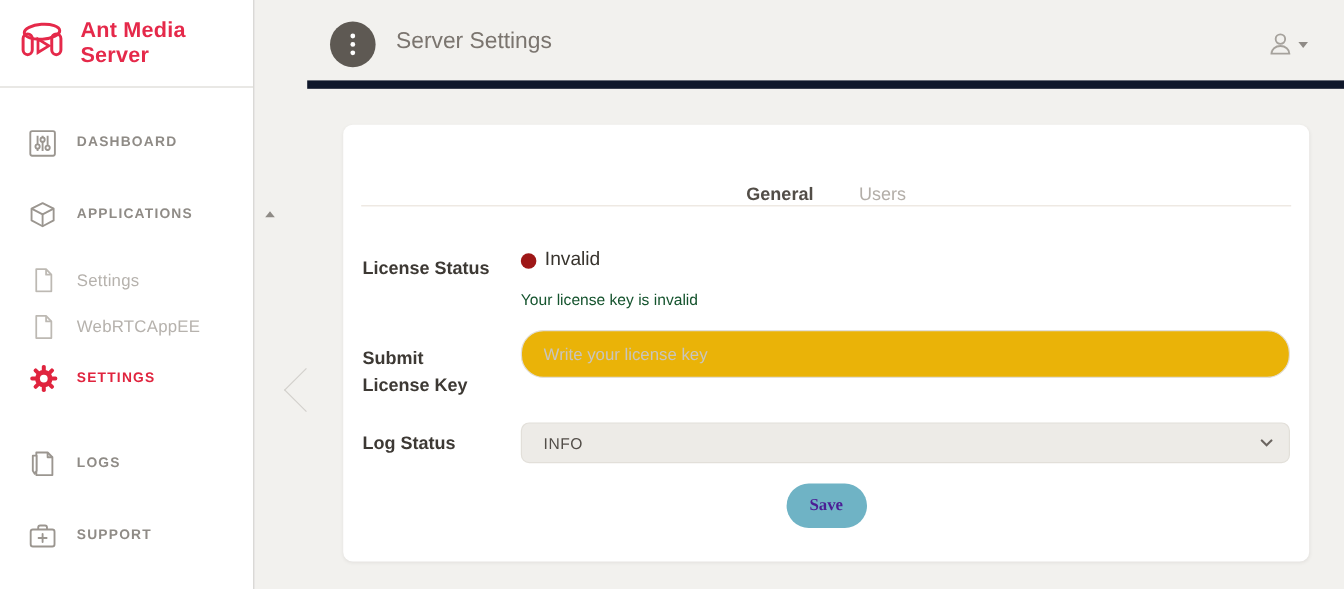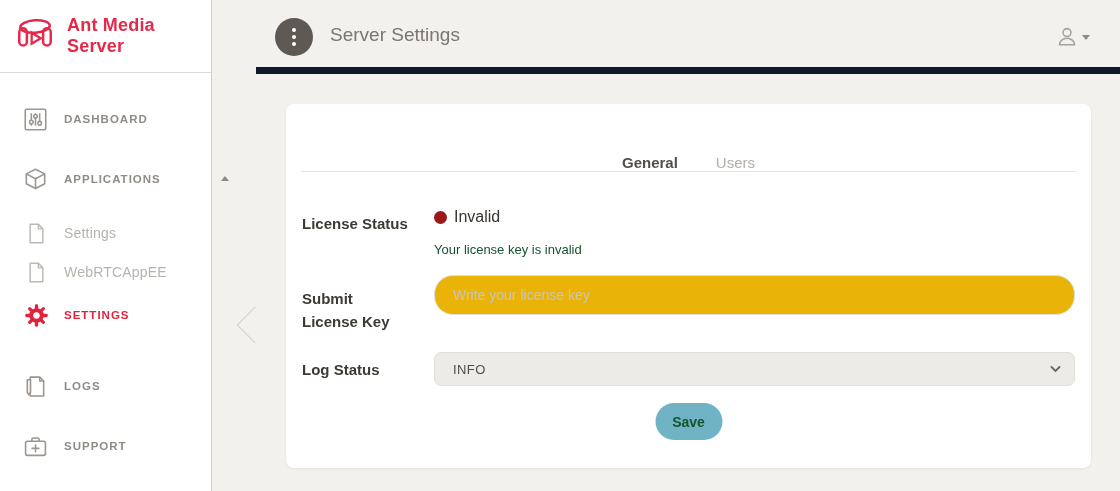--- a/index.html
+++ b/index.html
@@ -80,21 +80,21 @@
   .select-wrap { position:absolute; left:148px; top:248px; width:641px; height:34px; }
   .log-select { width:100%; height:100%; background:#edebe7;
     border:1px solid #e2dfd9; border-radius:7px; padding:0 18px;
     font-family:"Liberation Sans", sans-serif; font-size:13px; color:#524d48;
     letter-spacing:0.4px; appearance:none; -webkit-appearance:none; outline:none;
     cursor:pointer; }
   .select-chevron { position:absolute; right:14px; top:13px; pointer-events:none; }
 
   .save-btn { position:absolute; top:299px; left:50%; transform:translateX(-50%);
     width:67px; height:37px; border:none; border-radius:18.5px;
-    background:var(--save,#6fb3c5); color:#14532d; font-family:Liberation Sans, sans-serif;
+    background:var(--save,#6fb3c5); color:#4c1d95; font-family:Liberation Serif, serif;
     font-size:14px; font-weight:700; cursor:pointer; }
 
   svg { display:block; }
 </style>
 </head>
 <body>
 
 <div class="header">
   <div class="kebab-circle">
     <span class="dot"></span>

